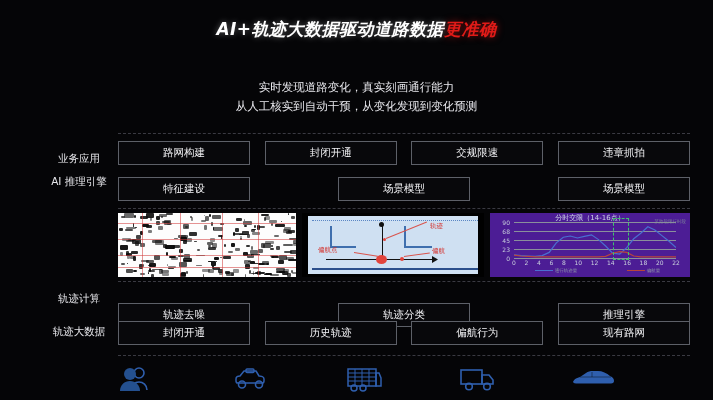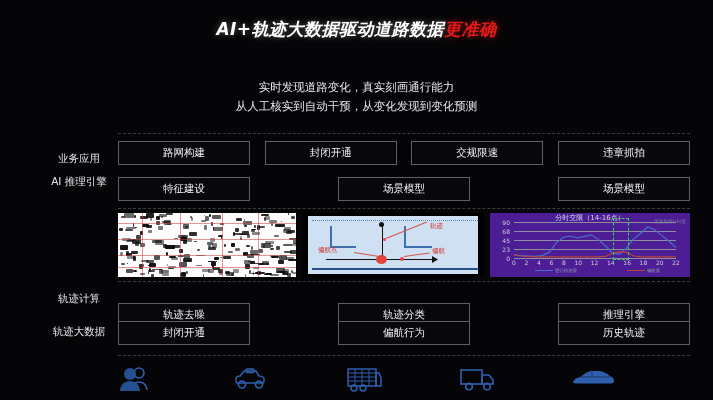--- a/index.html
+++ b/index.html
@@ -428,22 +428,23 @@
     </div>
 
     <div class="row" style="top:170px">
       <div class="cell">轨迹去噪</div>
       <div class="cell">轨迹分类</div>
       <div class="cell">推理引擎</div>
     </div>
 
     <div class="row" style="top:188px">
       <div class="cell">封闭开通</div>
+      <div class="cell">历史轨迹</div>
       <div class="cell">偏航行为</div>
-      <div class="cell">历史轨迹</div>
+      <div class="cell">现有路网</div>
     </div>
 
   </div>
 
   <div class="icons">
     <div class="ico">
       <svg width="34" height="26" viewBox="0 0 34 26">
         <circle cx="21" cy="7" r="5" fill="none" stroke="#2f5fae" stroke-width="1.6"></circle>
         <path d="M13 24c0-5 4-8 8-8s8 3 8 8" fill="none" stroke="#2f5fae" stroke-width="1.6"></path>
         <circle cx="12" cy="8" r="6" fill="#24508f"></circle>

